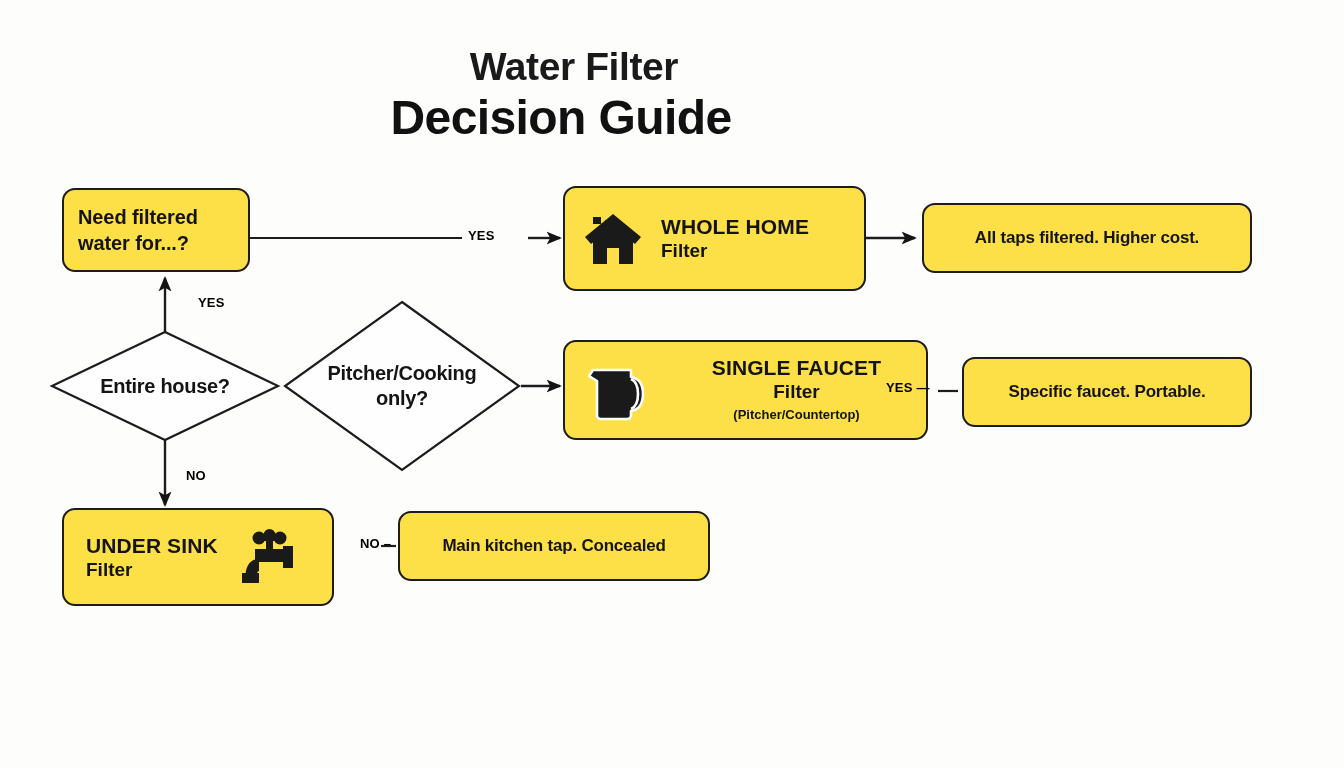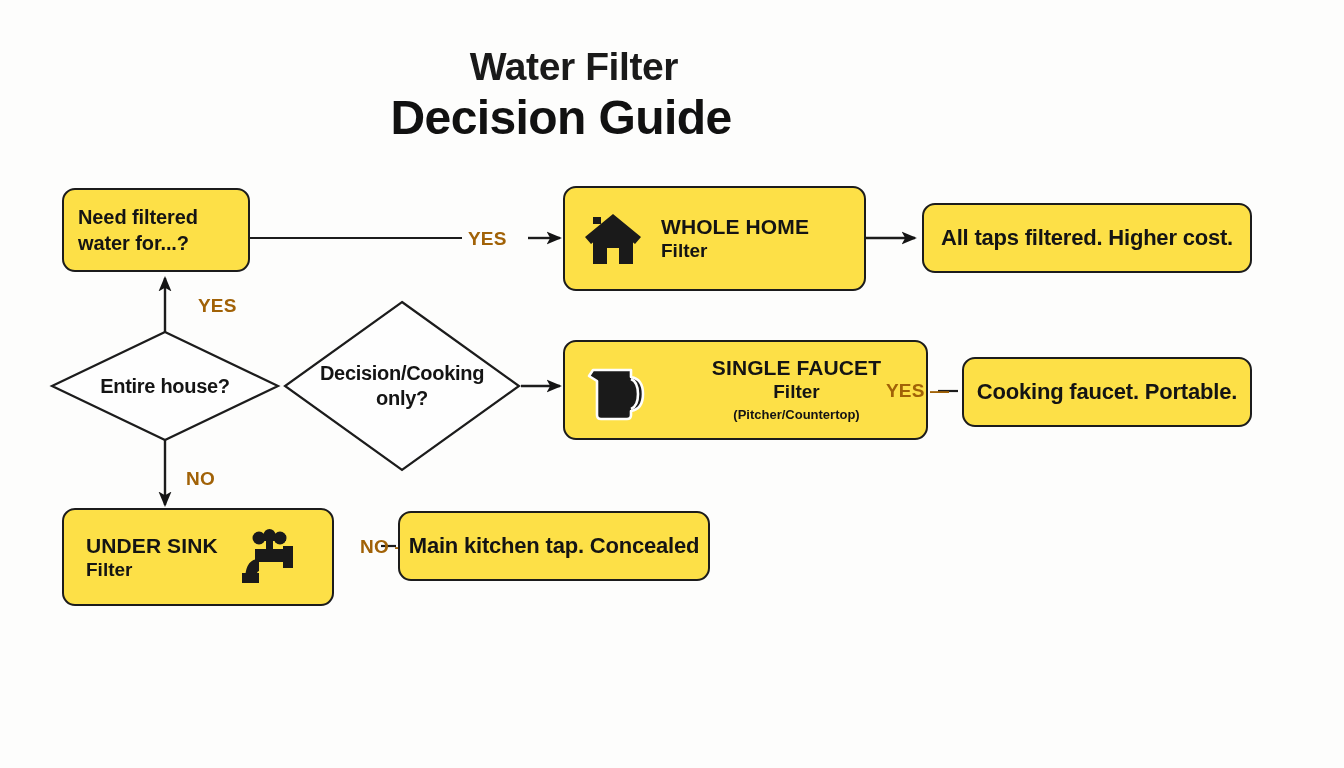--- a/index.html
+++ b/index.html
@@ -66,21 +66,21 @@
 
   .q-text {
     font-size: 20px;
     font-weight: bold;
     line-height: 26px;
     padding-left: 14px;
     letter-spacing: -0.1px;
   }
 
   .res-text {
-    font-size: 22px;
+    font-size: 17px;
     font-weight: bold;
     letter-spacing: -0.2px;
     white-space: nowrap;
   }
 
   .opt-label-primary {
     font-size: 21px;
     font-weight: bold;
     letter-spacing: 0.1px;
     line-height: 25px;
@@ -132,24 +132,24 @@
     font-size: 20px;
     font-weight: bold;
     line-height: 25px;
     letter-spacing: -0.3px;
     pointer-events: none;
   }
 
   
   .conn-label {
     position: absolute;
-    font-size: 19px;
+    font-size: 13px;
     font-weight: bold;
     letter-spacing: 0.2px;
-    color: #a16207;
+    color: #000000;
     white-space: nowrap;
   }
 
   
   #links {
     position: absolute;
     left: 0;
     top: 0;
     width: 1344px;
     height: 768px;
@@ -208,21 +208,21 @@
     </svg>
     <div class="diamond-label">Entire house?</div>
   </div>
 
   <div class="diamond-wrap" style="left:283px; top:300px; width:238px; height:172px;">
     <svg width="238" height="172" viewBox="0 0 238 172">
       <polygon points="119,2 236,86 119,170 2,86" fill="#fefefe" stroke="#1c1c1c" stroke-width="2.2"></polygon>
     </svg>
     <div class="diamond-label">
       <div>
-        <span>Decision/Cooking</span><br>
+        <span>Pitcher/Cooking</span><br>
         <span>only?</span>
       </div>
     </div>
   </div>
 
   <div class="node" style="left:563px; top:186px; width:303px; height:105px; padding-left:16px;">
     <span class="icon-box" style="width:64px; height:58px;">
       <svg width="60" height="54" viewBox="0 0 60 54" aria-hidden="true">
         <path d="M10 12 L10 5 L18 5 L18 12 Z" fill="#1a1a1a"></path>
         <path d="M30 2 L58 25 L52 32 L30 14 L8 32 L2 25 Z" fill="#1a1a1a"></path>
@@ -249,21 +249,21 @@
     <span class="opt-stack" style="margin-left:14px; align-items:center; text-align:center; flex:1;">
       <span class="opt-label-primary">SINGLE FAUCET</span>
       <span class="opt-label-secondary">Filter</span>
       <span class="opt-label-tertiary">(Pitcher/Countertop)</span>
     </span>
   </div>
 
   <div class="conn-label" style="left:886px; top:380px;">YES —</div>
 
   <div class="node center-text" style="left:962px; top:357px; width:290px; height:70px;">
-    <span class="res-text">Cooking faucet. Portable.</span>
+    <span class="res-text">Specific faucet. Portable.</span>
   </div>
 
   <div class="node" style="left:62px; top:508px; width:272px; height:98px; padding-left:22px;">
     <span class="opt-stack">
       <span class="opt-label-primary">UNDER SINK</span>
       <span class="opt-label-secondary">Filter</span>
     </span>
     <span class="icon-box" style="width:62px; height:58px; margin-left:18px;">
       <svg width="60" height="56" viewBox="0 0 60 56" aria-hidden="true">
         <circle cx="22" cy="9" r="6.5" fill="#1a1a1a"></circle>

